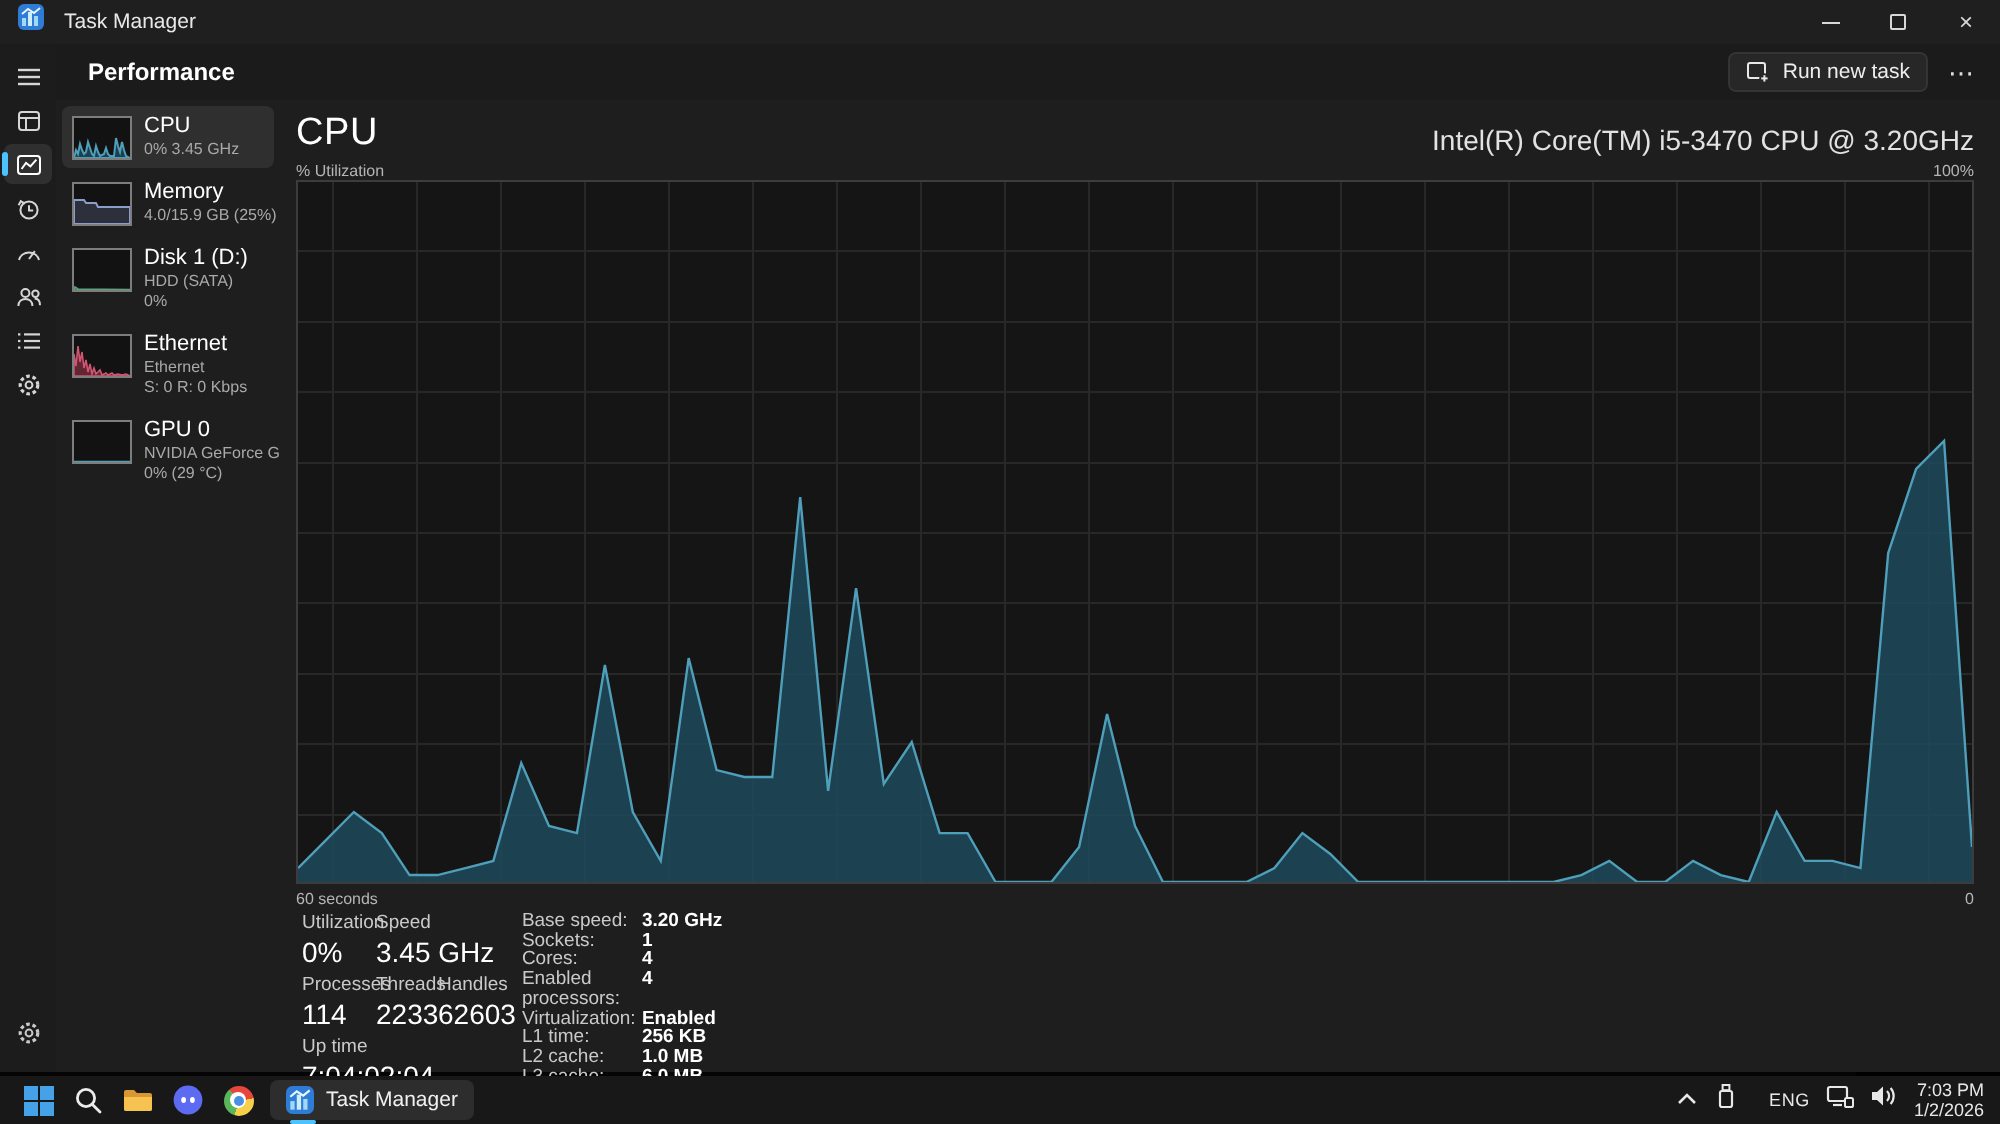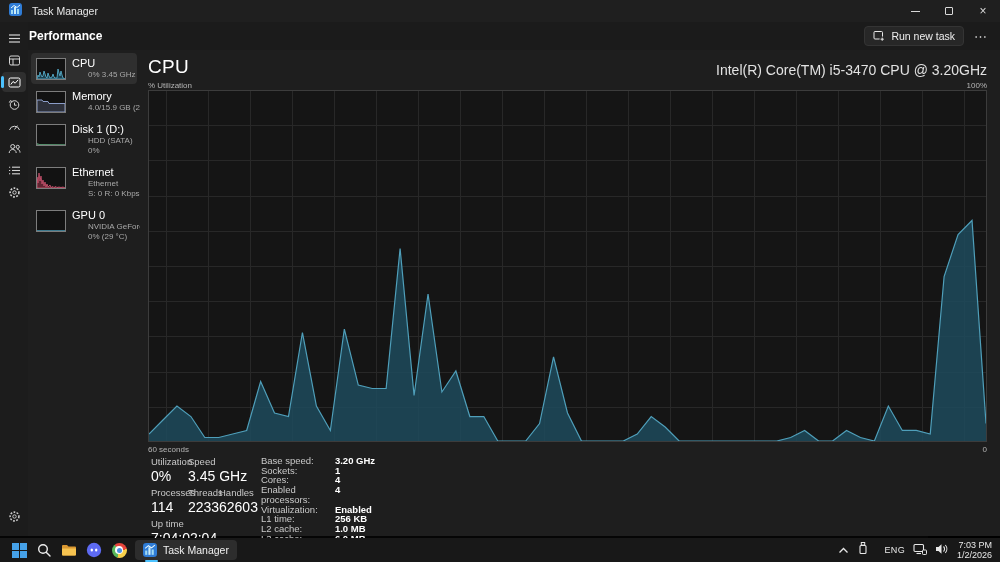--- a/index.html
+++ b/index.html
@@ -30,35 +30,35 @@
   .railbtn.sel { background:#2f2f2f; }
   .railbtn.sel::before { content:""; position:absolute; left:-1px; top:4px; width:3px; height:12px;
     border-radius:2px; background:#4cc2ff; }
   .railbtn svg { display:block; }
   .rail .spacer { flex:1; }
   .rail .settings { margin-bottom:10px; }
 
   
   .hdr { position:absolute; left:28px; right:0; top:0; height:28px; background:#1b1b1b;
     display:flex; align-items:center; }
-  .hdr .htitle { margin-left:1px; font-size:12px; font-weight:700; color:#fff; }
+  .hdr .htitle { margin-left:16px; font-size:12px; font-weight:700; color:#fff; }
   .hdr .hsp { flex:1; }
   .runbtn { display:flex; align-items:center; gap:6px; padding:3px 8px; border:1px solid #343434;
     background:#272727; border-radius:4px; margin-right:10px; color:#eee; font-size:10.5px; }
   .morebtn { color:#ddd; font-size:13px; margin-right:12px; letter-spacing:1px; }
 
   
   .sidebar { position:absolute; left:28px; top:28px; width:112px; bottom:0; background:#1e1e1e; padding-top:3px; }
   .sitem { display:flex; margin:0 3px 2px 3px; padding:4px 3px 4px 5px; border-radius:4px; }
   .sitem.sel { background:#2f2f2f; }
   .thumb { width:30px; height:22px; border:1px solid #7d7d7d; background:#121212; margin-right:6px; flex:0 0 auto; margin-top:1px; }
   .thumb svg { display:block; width:28px; height:20px; }
   .stx { min-width:0; }
   .stitle { font-size:11px; color:#fff; line-height:13px; white-space:nowrap; }
-  .ssub { font-size:8px; color:#a9a9a9; line-height:10px; white-space:nowrap;margin-left:16px; }
+  .ssub { font-size:8px; color:#a9a9a9; line-height:10px; white-space:nowrap; }
   .spark-cpu  { fill:rgba(38,102,128,.55); stroke:#4f9fba; stroke-width:1; }
   .spark-mem  { fill:rgba(139,157,201,.22); stroke:#8b9dc9; stroke-width:1; }
   .spark-disk { fill:rgba(95,160,95,.35); stroke:#5f9f7a; stroke-width:.8; }
   .spark-eth  { fill:rgba(192,64,92,.45); stroke:#cf5672; stroke-width:.8; }
   .spark-gpu  { fill:none; stroke:#4f9fba; stroke-width:.8; }
 
   
   .content { position:absolute; left:140px; top:28px; right:0; bottom:0; background:#1e1e1e; padding:0 13px 0 8px; }
   .mainhead { display:flex; align-items:flex-end; margin-top:4px; height:24px; }
   .mainhead h1 { font-size:19px; font-weight:400; color:#fff; line-height:22px; letter-spacing:.3px; }
@@ -74,21 +74,21 @@
   .axisrow2 { display:flex; justify-content:space-between; font-size:8px; color:#b5b5b5; margin-top:2px; height:10px;align-items:flex-end; }
 
   .stats { display:flex; margin-top:2px; padding-left:3px; }
   .leftstats { flex:0 0 104px; }
   .srow { display:flex; white-space:nowrap; }
   .w1 { width:37px; flex:0 0 37px; }
   .w2 { width:31px; flex:0 0 31px; }
   .slabel { font-size:9.5px; color:#c9c9c9; line-height:12px; }
   .sval { font-size:14px; font-weight:400; color:#fff; line-height:16px; margin-bottom:3px; white-space:nowrap; }
   .details { margin-left:3px; }
-  .drow { display:flex; line-height:9.7px; margin-bottom:0;gap:14px; }
+  .drow { display:flex; line-height:9.7px; margin-bottom:0; }
   .dlabel { width:60px; flex:0 0 60px; font-size:9.5px; color:#c9c9c9; }
   .dval { font-size:9.5px; font-weight:700; color:#fff; white-space:nowrap; }
 
   
   .taskbar { position:absolute; left:0; bottom:0; width:1000px; height:24px; background:#181818;
     display:flex; align-items:center; }
   .tbico { width:22px; height:22px; margin-left:3px; border-radius:4px; display:flex; align-items:center; justify-content:center; }
   .tmbtn { position:relative; display:flex; align-items:center; gap:6px; height:20px; margin-left:5px;
     padding:0 8px; background:#2d2d2d; border-radius:4px; }
   .tmbtn .tmlabel { font-size:10.5px; color:#f0f0f0; white-space:nowrap; }

